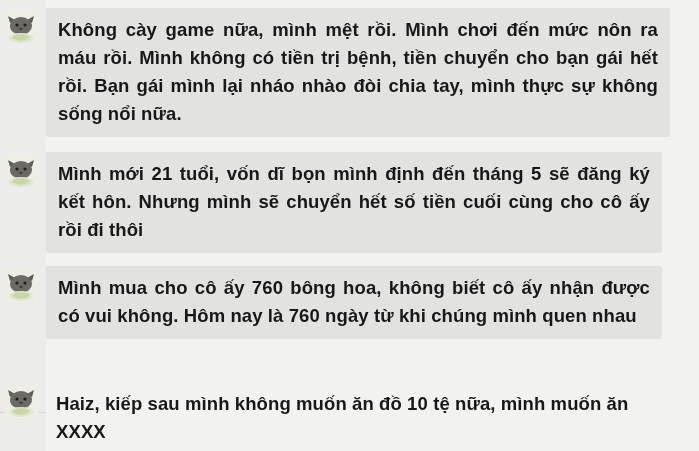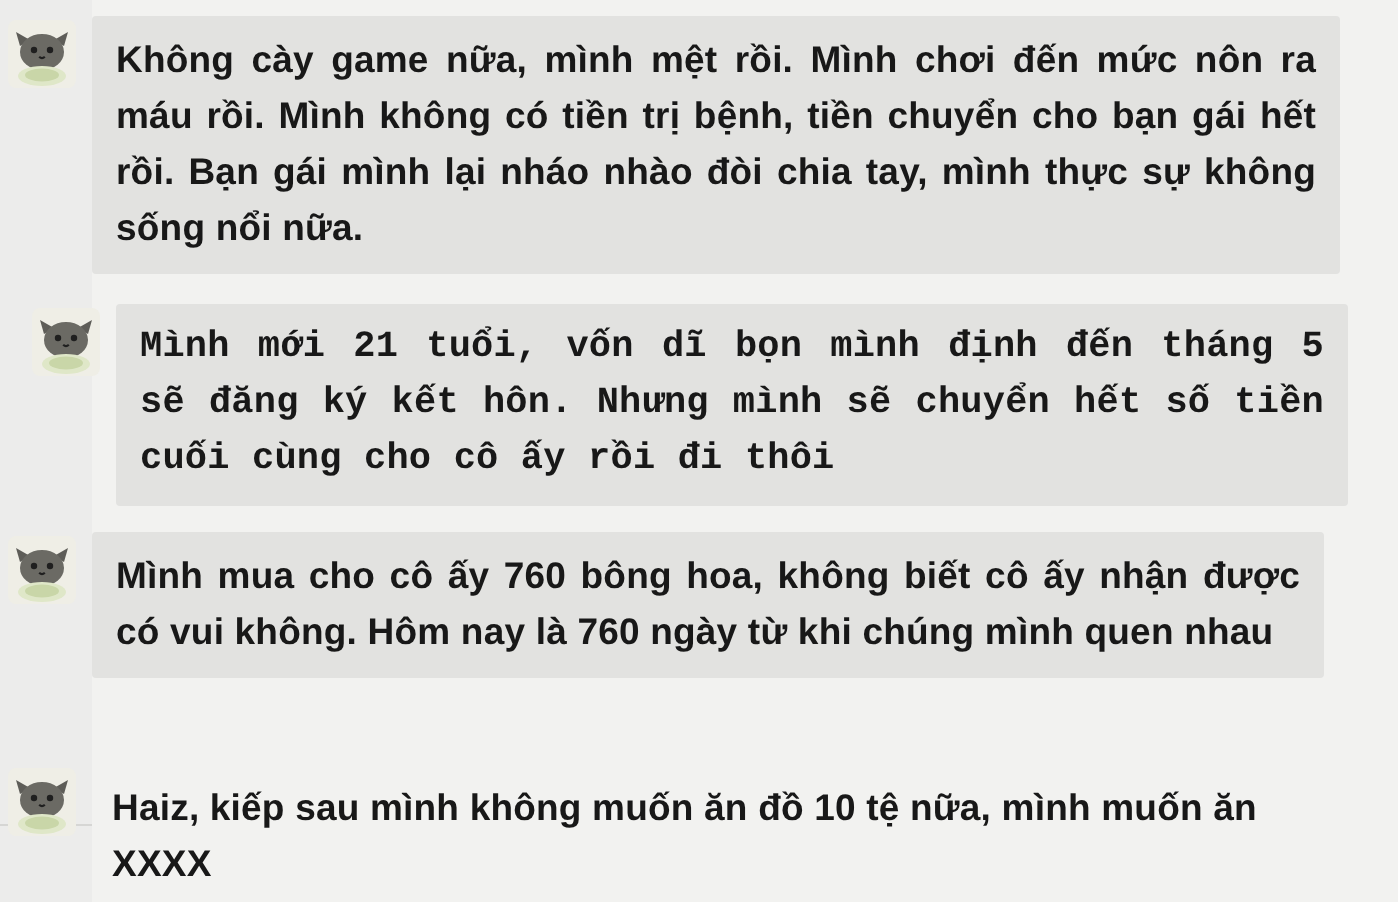--- a/index.html
+++ b/index.html
@@ -69,21 +69,21 @@
   .bubble.plain {
     background: transparent;
     text-align: left;
   }
   .b1 { width: 600px; }
   .b2 { width: 592px; }
   .b3 { width: 592px; }
   .b4 { width: 600px; padding-left: 10px; }
 
   .row1 { left: 0px;  top: 8px;  }
-  .row2 { left: 12px;  top: 152px; font-family: Liberation Mono, monospace; }
+  .row2 { left: 0px;  top: 152px; }
   .row3 { left: 0px;  top: 266px; }
   .row4 { left: 0px;  top: 382px; }
 
   
   .bottom-edge {
     position: absolute;
     left: 0;
     bottom: 38px;
     width: 46px;
     height: 1px;

